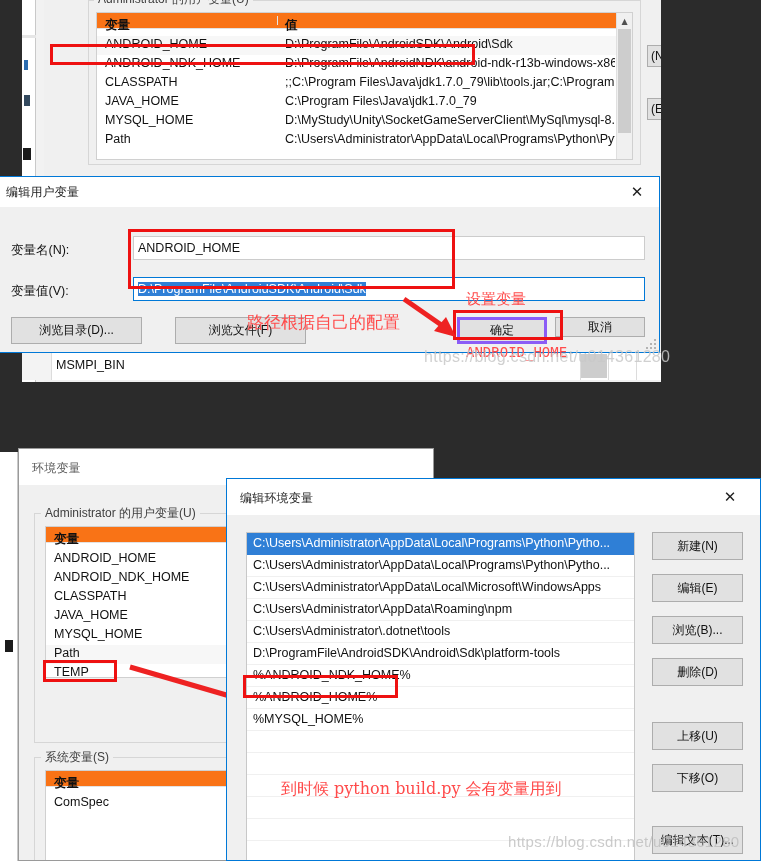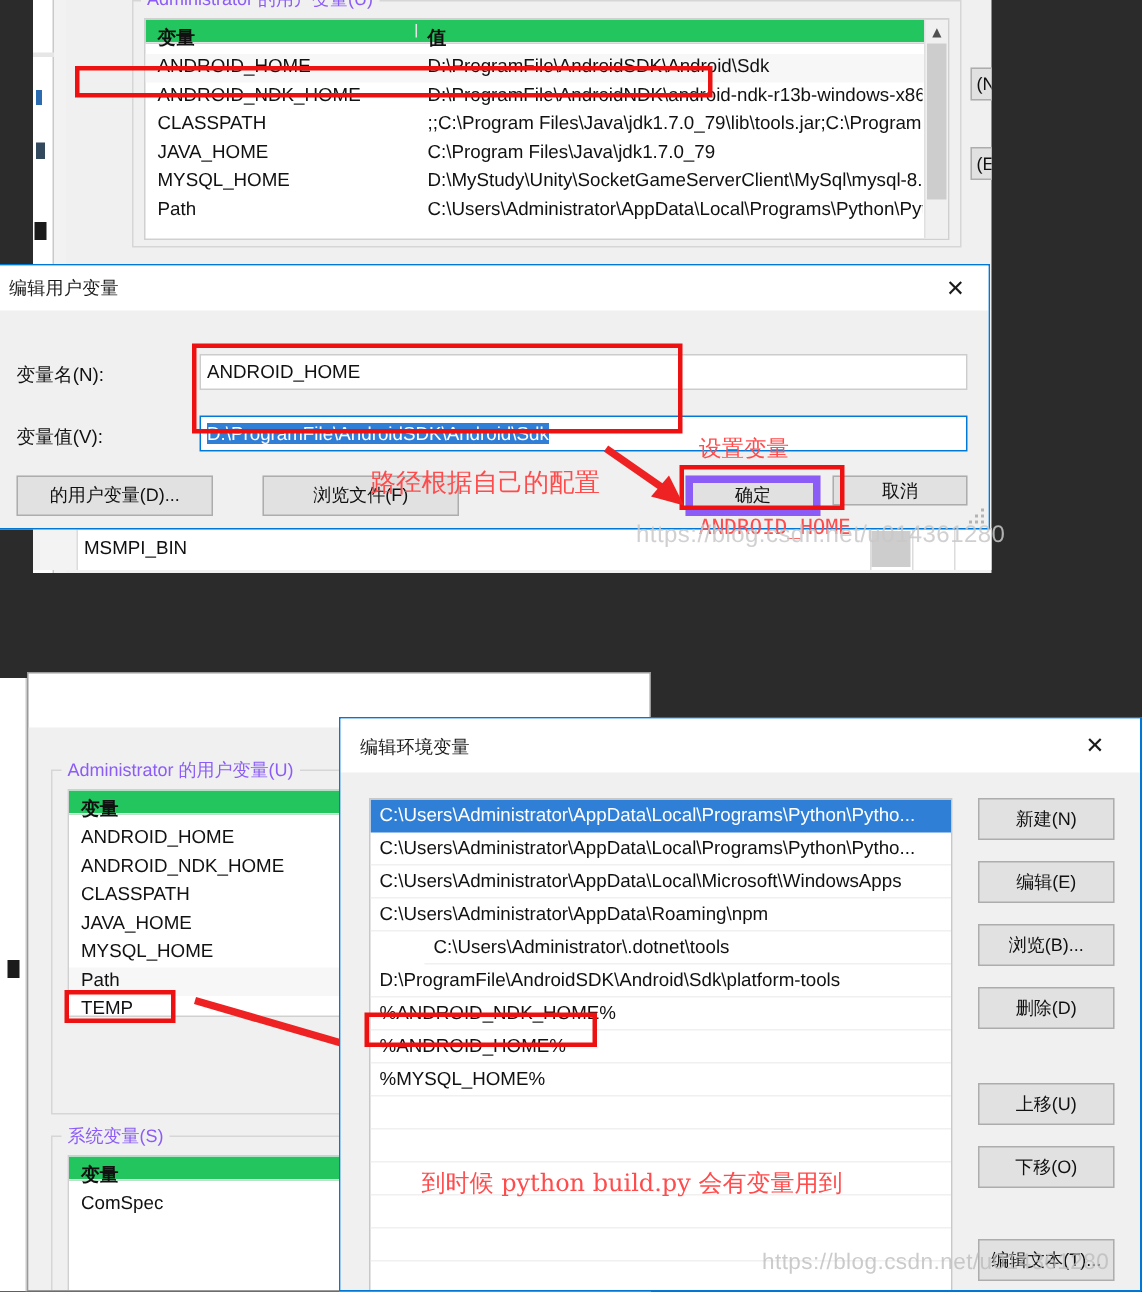--- a/index.html
+++ b/index.html
@@ -36,31 +36,31 @@
     line-height: 1;
   }
   .closebtn.dark { color: #1b1b1b; }
 
   .body-area { position: absolute; left: 0; right: 0; bottom: 0; background: #f0f0f0; }
 
   
   .groupbox { position: absolute; border: 1px solid #d6d6d6; }
   .grouplabel {
     position: absolute; background: #f0f0f0; padding: 0 4px;
-    font-size: 12px; color: #8b5cf6; white-space: nowrap;
+    font-size: 12px; color: #404040; white-space: nowrap;
   }
 
   
   .listview {
     position: absolute; background: #ffffff; border: 1px solid #d0d0d0;
     overflow: hidden;
   }
   .lv-head {
     position: absolute; left: 0; top: 0; right: 0; height: 16px;
-    background: #22c55e; border-bottom: 1px solid #e2e2e2;
+    background: #f97316; border-bottom: 1px solid #e2e2e2;
   }
   .lv-head .cell {
     position: absolute; top: 4px; font-size: 12.5px; color: #111; font-weight: 600;
   }
   .lv-head .divider { position: absolute; top: 3px; bottom: 3px; width: 1px; background: #e4e4e4; }
   .lv-rows { position: absolute; left: 0; right: 0; top: 23px; bottom: 0; }
   .lv-row { position: relative; height: 19px; width: 100%; }
   .lv-row.alt { background: #f7f7f7; }
   .lv-row .c1 { position: absolute; left: 8px; top: 1px; font-size: 12.5px; color: #111; white-space: nowrap; }
   .lv-row .c2 { position: absolute; top: 1px; font-size: 12.5px; color: #111; white-space: nowrap; overflow: hidden; }
@@ -70,21 +70,21 @@
   .vscroll .arrow { position: absolute; left: 0; right: 0; height: 16px; display: flex; align-items: center; justify-content: center; font-size: 8px; color: #505050; font-family: "DejaVu Sans", sans-serif;}
   .vscroll .arrow.up { top: 0; }
   .vscroll .thumb { position: absolute; left: 1px; right: 1px; background: #cdcdcd; }
 
   
   .btn {
     position: absolute; background: #e1e1e1; border: 1px solid #adadad;
     font-size: 12px; color: #111; display: flex; align-items: center; justify-content: center;
     white-space: nowrap;
   }
-  .btn.default { border: 5px solid #8b5cf6; }
+  .btn.default { border: 3px solid #8b5cf6; }
 
   
   .tinput {
     position: absolute; background: #ffffff; border: 1px solid #cccccc;
     font-size: 12.5px; color: #111; display: flex; align-items: center;
     padding-left: 4px; overflow: hidden; white-space: nowrap;
   }
   .tinput.focused { border: 1px solid #0078d7; }
   .sel { background: #2f7fd6; color: #ffffff; }
 
@@ -191,21 +191,21 @@
       <div class="flabel" style="left:18px;top:35px;">变量名(N):</div>
       <div class="tinput" style="left:140px;top:29px;width:512px;height:24px;">
         <span>ANDROID_HOME</span>
       </div>
 
       <div class="flabel" style="left:18px;top:76px;">变量值(V):</div>
       <div class="tinput focused" style="left:140px;top:70px;width:512px;height:24px;">
         <span class="sel">D:\ProgramFile\AndroidSDK\Android\Sdk</span>
       </div>
 
-      <div class="btn" style="left:18px;top:110px;width:131px;height:27px;">的用户变量(D)...</div>
+      <div class="btn" style="left:18px;top:110px;width:131px;height:27px;">浏览目录(D)...</div>
       <div class="btn" style="left:182px;top:110px;width:131px;height:27px;">浏览文件(F)</div>
       <div class="btn default" style="left:464px;top:110px;width:90px;height:27px;">确定</div>
       <div class="btn" style="left:562px;top:110px;width:90px;height:20px;">取消</div>
 
       <div class="resize-grip" style="right:3px;bottom:3px;">
         <i style="right:0;bottom:0;"></i>
           <i style="right:4px;bottom:0;"></i>
           <i style="right:8px;bottom:0;"></i>
         <i style="right:0;bottom:4px;"></i>
           <i style="right:4px;bottom:4px;"></i>
@@ -228,20 +228,24 @@
     <line x1="6" y1="4" x2="52" y2="36" stroke="#ee2222" stroke-width="5"></line>
     <polygon points="58,42 36,36 48,22" fill="#ee2222"></polygon>
   </svg>
 
   <div class="watermark" style="left:424px;top:348px;font-size:16px;">https://blog.csdn.net/u014361280</div>
 
   <div class="bgstrip" style="left:0px;top:452px;width:18px;height:409px;background:#ffffff;border-right:1px solid #c9c9c9;"></div>
   <div class="bgstrip" style="left:5px;top:640px;width:8px;height:12px;background:#1b1b1b;"></div>
 
   <div class="win" style="left:18px;top:448px;width:416px;height:413px;border:1px solid #9a9a9a;">
+    <div class="titlebar" style="height:36px;">
+      <div class="title" style="top:11px;">环境变量</div>
+
+    </div>
     <div class="body-area" style="top:36px;">
 
       <div class="groupbox" style="left:15px;top:28px;width:385px;height:230px;"></div>
       <div class="grouplabel" style="left:22px;top:20px;">Administrator 的用户变量(U)</div>
 
       <div class="listview" style="left:26px;top:41px;width:360px;height:152px;">
         <div class="lv-head">
           <div class="cell" style="left:8px;">变量</div>
           <div class="divider" style="left:208px;"></div>
           <div class="cell" style="left:216px;">值</div>
@@ -318,21 +322,21 @@
           </div>
           <div class="lv-row" style="height:22px;border-bottom:1px solid #f0f0f0;">
             <div class="c1" style="left:6px;top:3px;">C:\Users\Administrator\AppData\Local\Programs\Python\Pytho...</div>
           </div>
           <div class="lv-row" style="height:22px;border-bottom:1px solid #f0f0f0;">
             <div class="c1" style="left:6px;top:3px;">C:\Users\Administrator\AppData\Local\Microsoft\WindowsApps</div>
           </div>
           <div class="lv-row" style="height:22px;border-bottom:1px solid #f0f0f0;">
             <div class="c1" style="left:6px;top:3px;">C:\Users\Administrator\AppData\Roaming\npm</div>
           </div>
-          <div class="lv-row" style="height:22px;border-bottom:1px solid #f0f0f0;margin-left:36px;">
+          <div class="lv-row" style="height:22px;border-bottom:1px solid #f0f0f0;">
             <div class="c1" style="left:6px;top:3px;">C:\Users\Administrator\.dotnet\tools</div>
           </div>
           <div class="lv-row" style="height:22px;border-bottom:1px solid #f0f0f0;">
             <div class="c1" style="left:6px;top:3px;">D:\ProgramFile\AndroidSDK\Android\Sdk\platform-tools</div>
           </div>
           <div class="lv-row" style="height:22px;border-bottom:1px solid #f0f0f0;">
             <div class="c1" style="left:6px;top:3px;">%ANDROID_NDK_HOME%</div>
           </div>
           <div class="lv-row" style="height:22px;border-bottom:1px solid #f0f0f0;">
             <div class="c1" style="left:6px;top:3px;">%ANDROID_HOME%</div>

